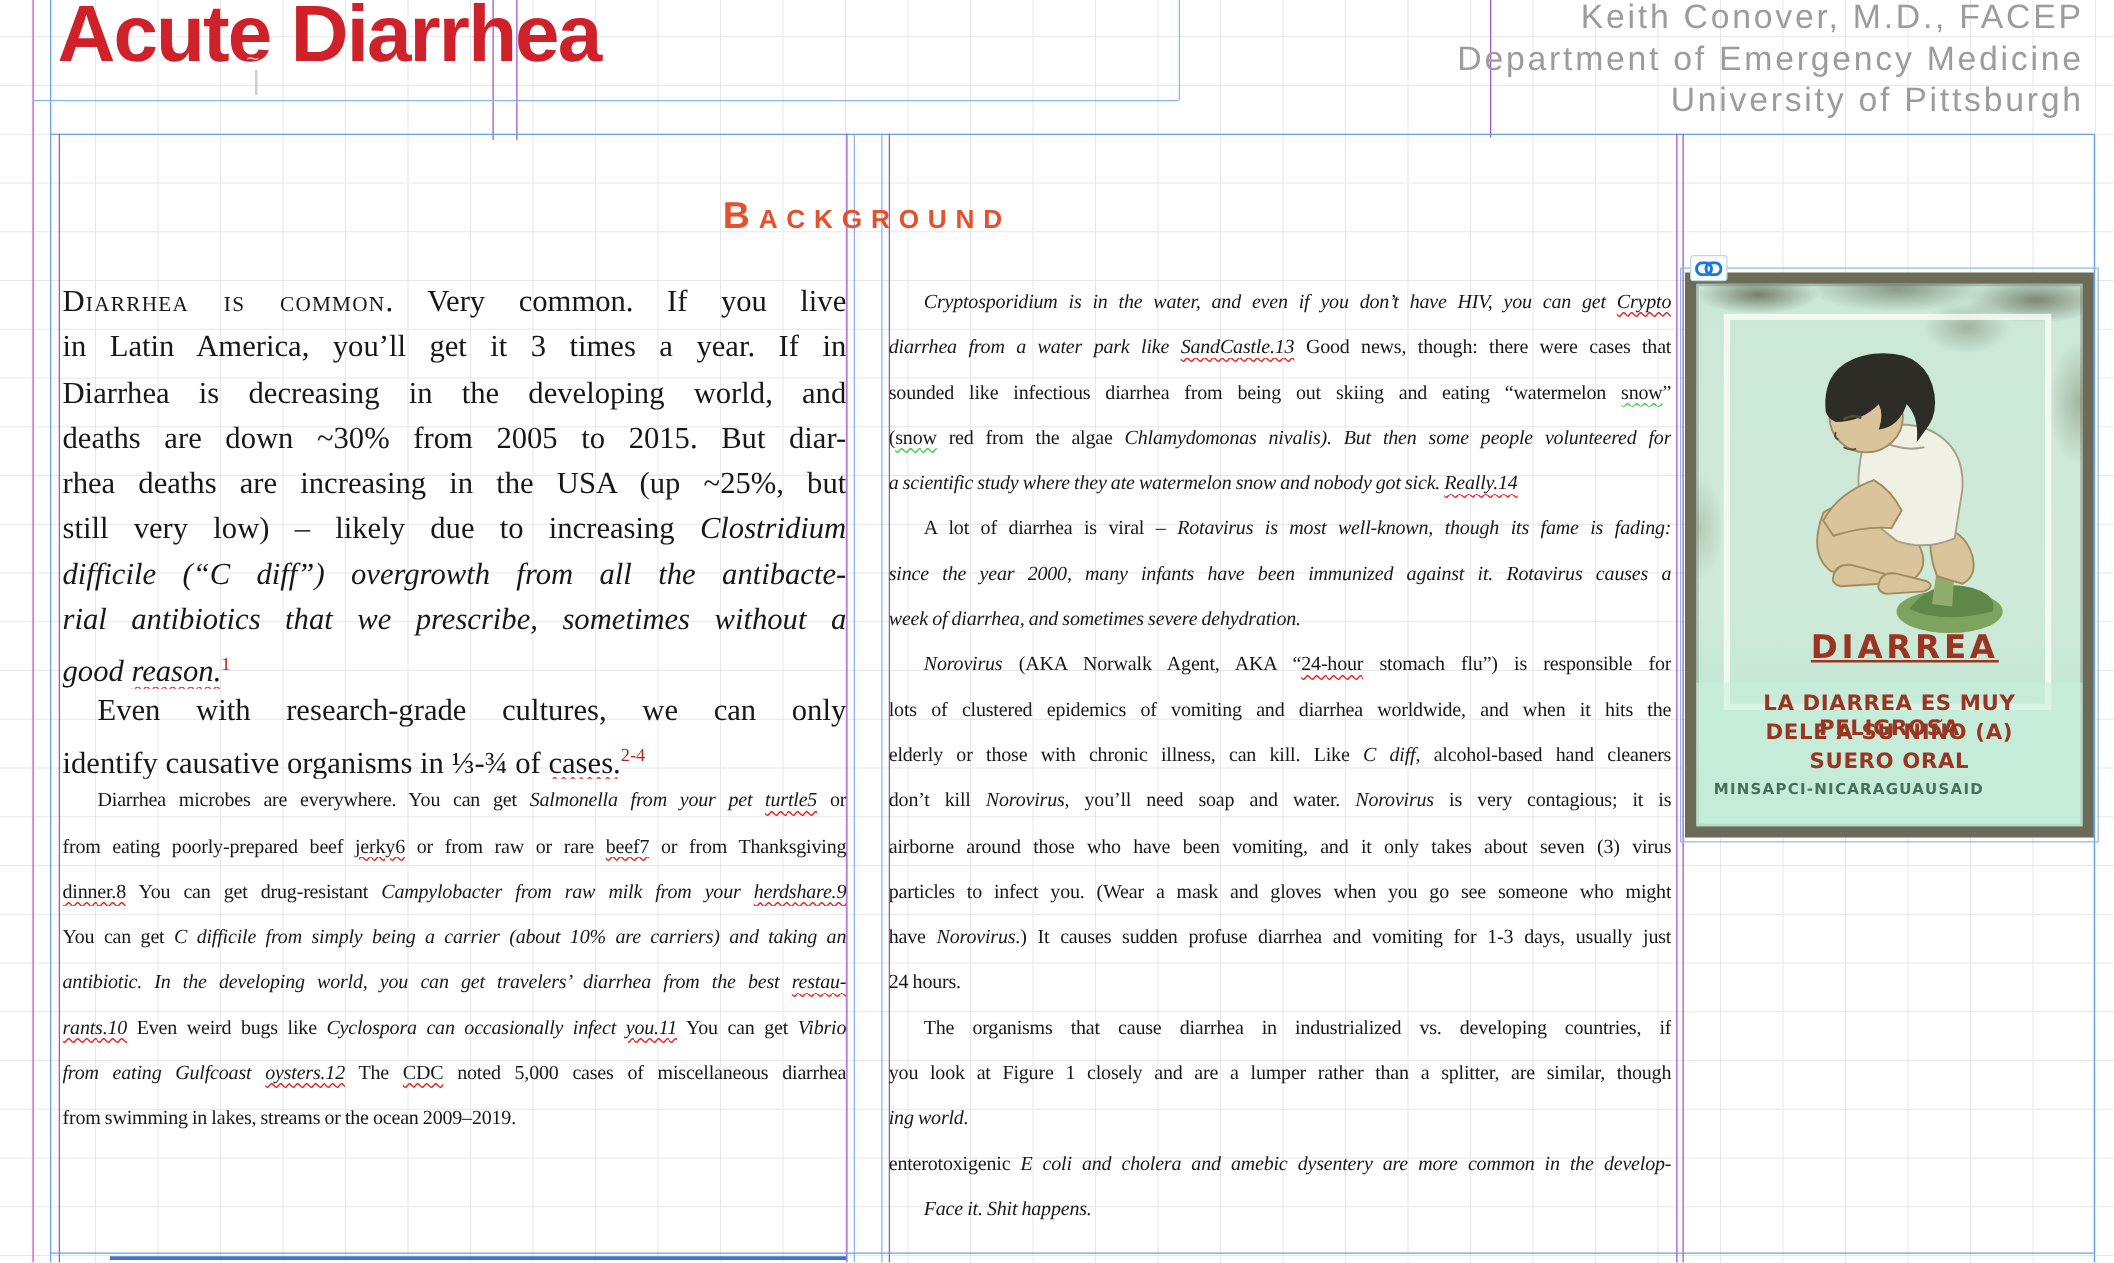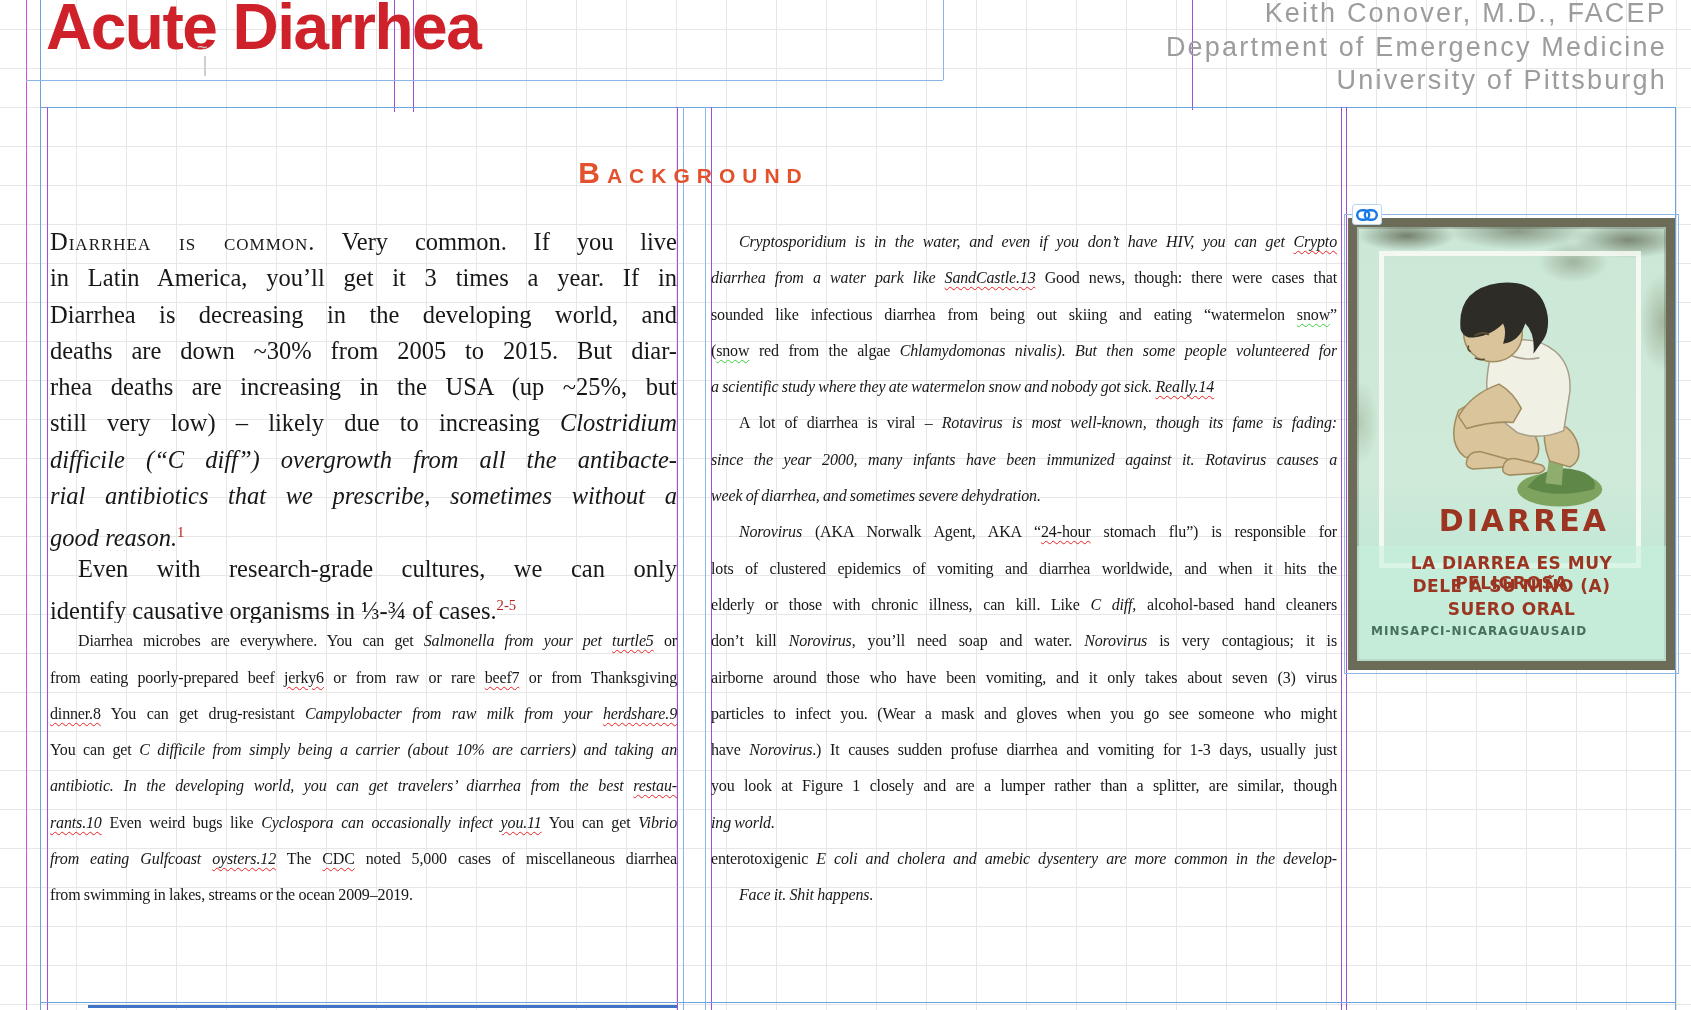--- a/index.html
+++ b/index.html
@@ -53,21 +53,21 @@
       radial-gradient(ellipse 80px 26px at 88% 3%, rgba(58,60,38,.55), transparent 70%),
       radial-gradient(ellipse 34px 70px at 99% 22%, rgba(90,95,60,.35), transparent 70%),
       radial-gradient(ellipse 50px 30px at 70% 8%, rgba(80,85,55,.35), transparent 70%),
       radial-gradient(ellipse 26px 60px at 1% 45%, rgba(90,95,60,.22), transparent 70%),
       linear-gradient(180deg,#cbe7d6 0%,#cfead9 58%,#c6e8d6 72%,#c0e7d4 100%);}
   .poster-innerframe{position:absolute;left:7%;top:5.5%;width:85%;height:73%;
     border:5px solid rgba(252,252,246,.8);box-sizing:border-box;}
   .poster-band{position:absolute;left:0;right:0;top:73.5%;bottom:0;background:rgba(198,240,220,.55);}
   .poster-child{position:absolute;left:16%;top:8%;width:72%;height:60%;}
   .poster-title{position:absolute;left:8%;width:92%;top:63.5%;text-align:center;
-    font-family:"DejaVu Sans",sans-serif;font-weight:700;font-size:30px;letter-spacing:3px;color:#9c3422;}
+    font-family:"DejaVu Sans",sans-serif;font-weight:700;font-size:26px;letter-spacing:3px;color:#9c3422;text-decoration:underline;}
   .poster-line{position:absolute;left:2%;width:96%;text-align:center;
     font-family:"DejaVu Sans",sans-serif;font-weight:700;font-size:17px;letter-spacing:.5px;color:#9c3422;}
   .pl1{top:75%;}
   .pl2{top:80.5%;}
   .pl3{top:85.8%;}
   .poster-footer{position:absolute;left:0;right:0;top:91.5%;display:flex;justify-content:flex-start;
     padding:0 14px;font-family:"DejaVu Sans",sans-serif;font-weight:700;font-size:12px;letter-spacing:1px;color:#47705c;}
   .link-badge{position:absolute;left:1352px;top:204px;width:28px;height:19px;z-index:4;background:#fff;
     border:1px solid #bcd6ee;border-radius:3px;display:flex;align-items:center;justify-content:center;}
 </style>
@@ -109,21 +109,21 @@
       <div class="line lg"><span class="sc">Diarrhea is common.</span><span> Very common. If you live</span></div>
       <div class="line lg"><span>in Latin America, you’ll get it 3 times a year. If in</span></div>
       <div class="line lg"><span>Diarrhea is decreasing in the developing world, and</span></div>
       <div class="line lg"><span>deaths are down ~30% from 2005 to 2015. But diar-</span></div>
       <div class="line lg"><span>rhea deaths are increasing in the USA (up ~25%, but</span></div>
       <div class="line lg"><span>still very low) – likely due to increasing </span><span class="it">Clostridium</span></div>
       <div class="line lg"><span class="it">difficile (“C diff”) overgrowth from all the antibacte-</span></div>
       <div class="line lg"><span class="it">rial antibiotics that we prescribe, sometimes without a</span></div>
       <div class="line lg last"><span class="it">good </span><span class="it sqr">reason.</span><span class="sup">1</span></div>
       <div class="line lg ind"><span>Even with research-grade cultures, we can only</span></div>
-      <div class="line lg last"><span>identify causative organisms in ⅓-¾ of </span><span class="sqr">cases.</span><span class="sup">2-5</span></div>
+      <div class="line lg last"><span>identify causative organisms in ⅓-¾ of </span><span class="sqr">cases.</span><span class="sup">2-4</span></div>
       <div class="line sm ind"><span>Diarrhea microbes are everywhere. You can get </span><span class="it">Salmonella from your pet </span><span class="it sqr">turtle5</span><span> or</span></div>
       <div class="line sm"><span>from eating poorly-prepared beef </span><span class="sqr">jerky6</span><span> or from raw or rare </span><span class="sqr">beef7</span><span> or from Thanksgiving</span></div>
       <div class="line sm"><span class="sqr">dinner.8</span><span> You can get drug-resistant </span><span class="it">Campylobacter from raw milk from your </span><span class="it sqr">herdshare.9</span></div>
       <div class="line sm"><span>You can get </span><span class="it">C difficile from simply being a carrier (about 10% are carriers) and taking an</span></div>
       <div class="line sm"><span class="it">antibiotic. In the developing world, you can get travelers’ diarrhea from the best </span><span class="it sqr">restau-</span></div>
       <div class="line sm"><span class="it sqr">rants.10</span><span> Even weird bugs like </span><span class="it">Cyclospora can occasionally infect </span><span class="it sqr">you.11</span><span> You can get </span><span class="it">Vibrio</span></div>
       <div class="line sm"><span class="it">from eating Gulfcoast </span><span class="it sqr">oysters.12</span><span> The </span><span class="sqr">CDC</span><span> noted 5,000 cases of miscellaneous diarrhea</span></div>
       <div class="line sm last"><span>from swimming in lakes, streams or the ocean 2009–2019.</span></div>
     </div>
   <div class="col" id="col2">
@@ -135,20 +135,22 @@
       <div class="line sm ind"><span>A lot of diarrhea is viral – </span><span class="it">Rotavirus is most well-known, though its fame is fading:</span></div>
       <div class="line sm"><span class="it">since the year 2000, many infants have been immunized against it. Rotavirus causes a</span></div>
       <div class="line sm last"><span class="it">week of diarrhea, and sometimes severe dehydration.</span></div>
       <div class="line sm ind"><span class="it">Norovirus</span><span> (AKA Norwalk Agent, AKA “</span><span class="sqr">24-hour</span><span> stomach flu”) is responsible for</span></div>
       <div class="line sm"><span>lots of clustered epidemics of vomiting and diarrhea worldwide, and when it hits the</span></div>
       <div class="line sm"><span>elderly or those with chronic illness, can kill. Like </span><span class="it">C diff,</span><span> alcohol-based hand cleaners</span></div>
       <div class="line sm"><span>don’t kill </span><span class="it">Norovirus</span><span>, you’ll need soap and water. </span><span class="it">Norovirus</span><span> is very contagious; it is</span></div>
       <div class="line sm"><span>airborne around those who have been vomiting, and it only takes about seven (3) virus</span></div>
       <div class="line sm"><span>particles to infect you. (Wear a mask and gloves when you go see someone who might</span></div>
       <div class="line sm"><span>have </span><span class="it">Norovirus</span><span>.) It causes sudden profuse diarrhea and vomiting for 1-3 days, usually just</span></div>
+      <div class="line sm last"><span>24 hours.</span></div>
+      <div class="line sm ind"><span>The organisms that cause diarrhea in industrialized vs. developing countries, if</span></div>
       <div class="line sm"><span>you look at Figure 1 closely and are a lumper rather than a splitter, are similar, though</span></div>
       <div class="line sm last"><span class="it">ing world.</span></div>
       <div class="line sm"><span>enterotoxigenic </span><span class="it">E coli and cholera and amebic dysentery are more common in the develop-</span></div>
       <div class="line sm ind last"><span class="it">Face it. Shit happens.</span></div>
     </div>
 
   <div class="link-badge">
     <svg width="22" height="12" viewBox="0 0 22 12">
       <rect x="1.2" y="1.2" width="12" height="9.6" rx="4.8" fill="none" stroke="#1778e8" stroke-width="2.4"></rect>
       <rect x="8.8" y="1.2" width="12" height="9.6" rx="4.8" fill="none" stroke="#1778e8" stroke-width="2.4"></rect>

